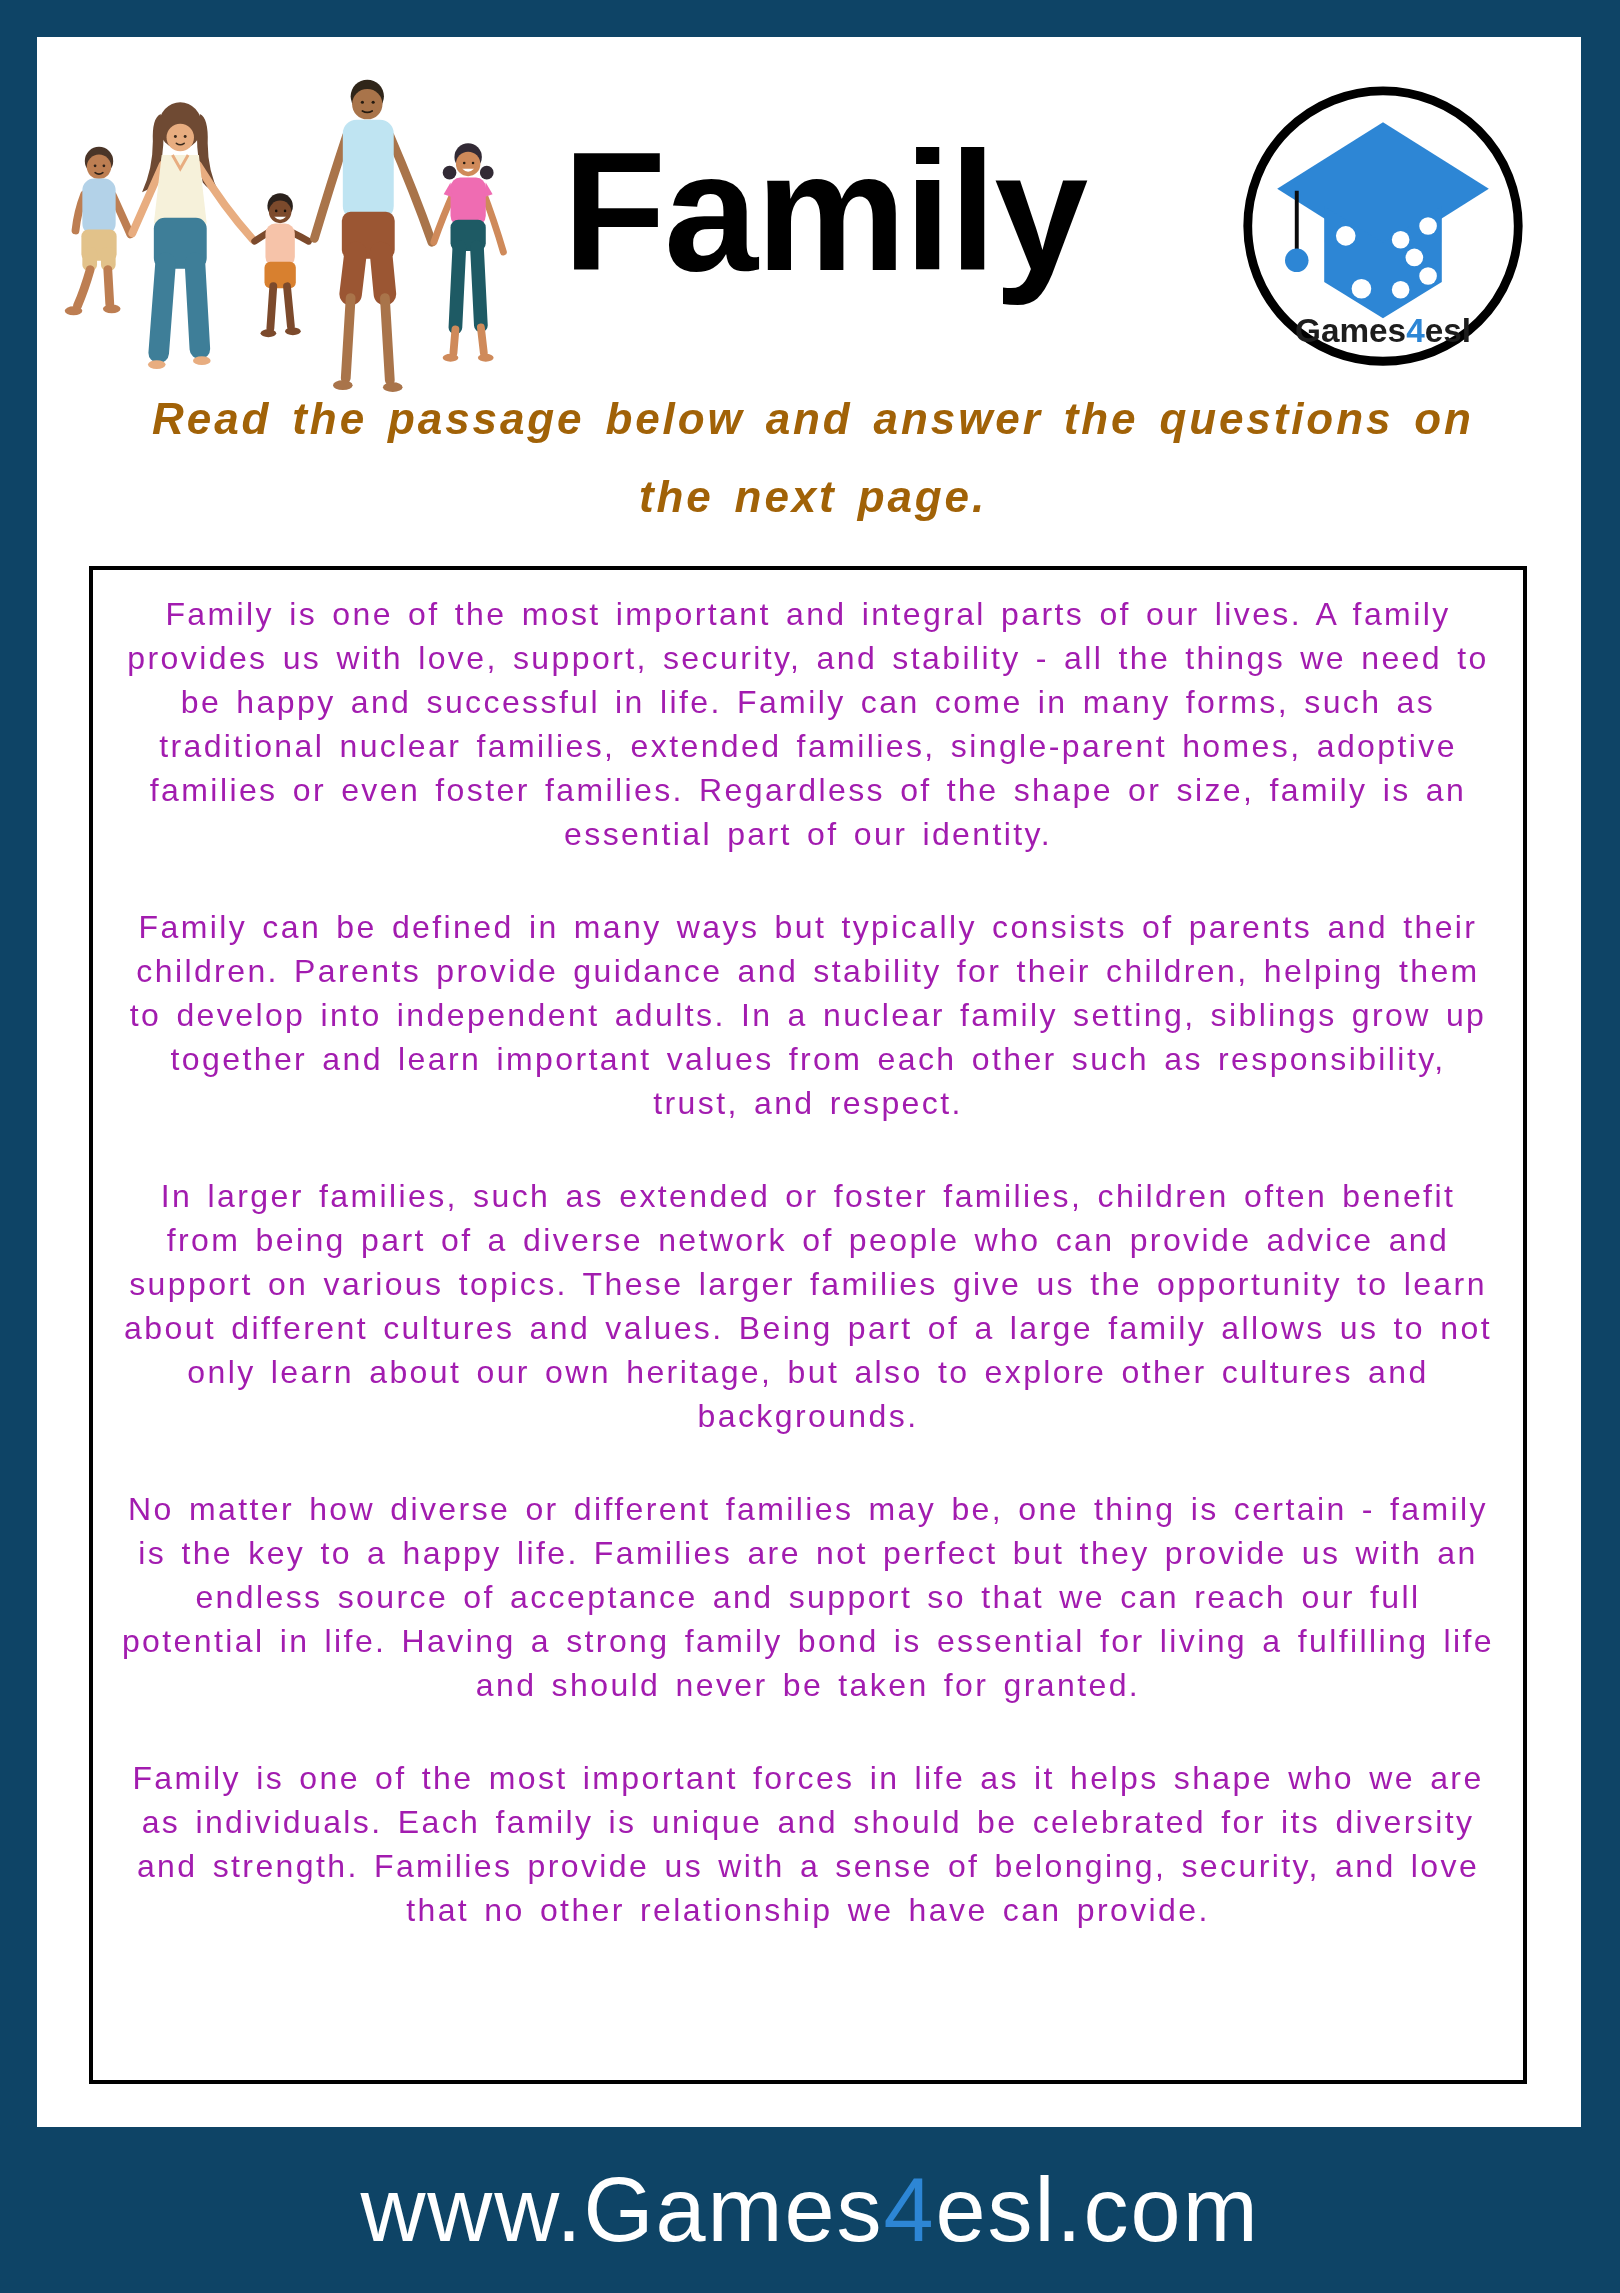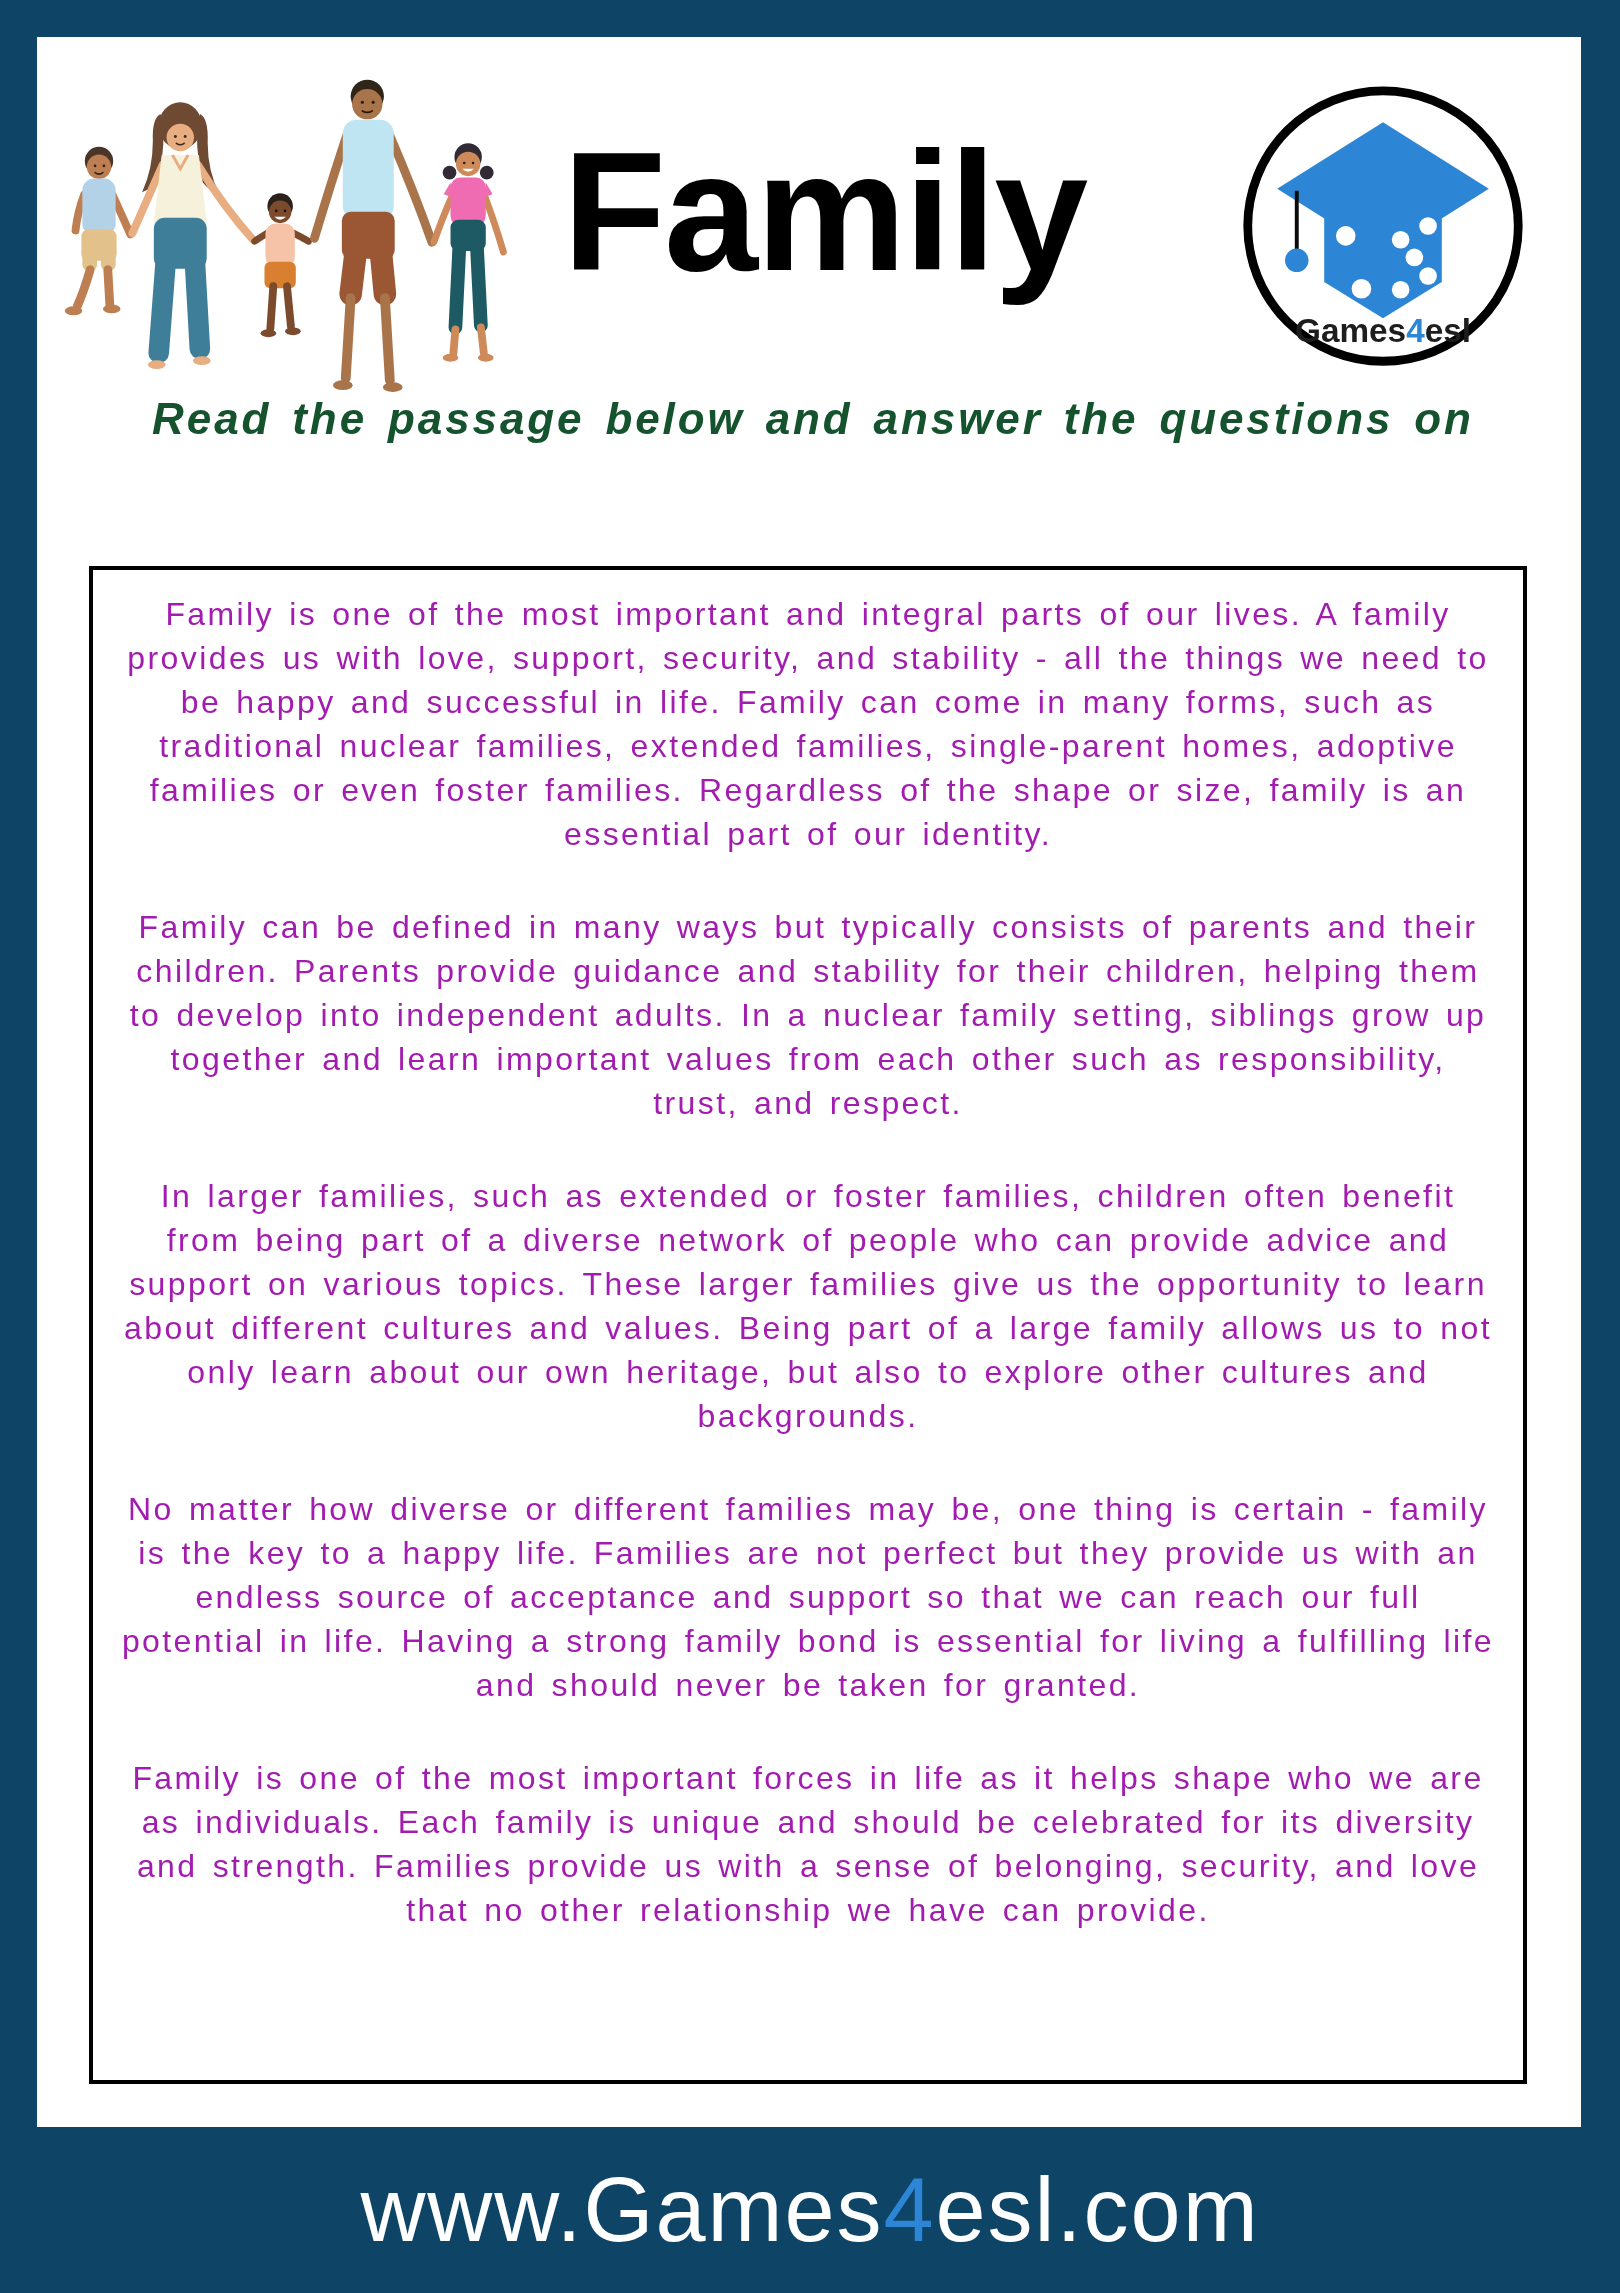--- a/index.html
+++ b/index.html
@@ -30,21 +30,21 @@
   .logo {
     position:absolute; right:51px; top:44px;
     width:294px; height:294px;
   }
   .instruction {
     position:absolute; left:8px; right:0; top:343px;
     text-align:center;
     font-size:44px; line-height:78px;
     font-weight:700; font-style:italic;
     letter-spacing:2.9px; word-spacing:5.9px;
-    color:#14532d;
+    color:#a16207;
   }
   .passage-box {
     position:absolute; left:52px; top:529px;
     width:1438px; height:1518px;
     box-sizing:border-box;
     border:4.9px solid #000000;
     padding:21.6px 27.4px 0;
     text-align:center;
   }
   .passage-box p {
@@ -180,20 +180,21 @@
         <circle cx="196" cy="148" r="9" fill="#ffffff"></circle>
         <circle cx="182" cy="180" r="9" fill="#ffffff"></circle>
         <circle cx="168" cy="213" r="9" fill="#ffffff"></circle>
         <circle cx="196" cy="199" r="9" fill="#ffffff"></circle>
       </g>
       <text x="150" y="266" text-anchor="middle" font-size="34" font-weight="bold" fill="#1d1d1d"><tspan>Games</tspan><tspan fill="#2d86d5">4</tspan><tspan>esl</tspan></text>
     </svg>
 
     <div class="instruction">
       <div>Read the passage below and answer the questions on</div>
+      <div>the next page.</div>
     </div>
 
     <div class="passage-box">
       <p>Family is one of the most important and integral parts of our lives. A family provides us with love, support, security, and stability - all the things we need to be happy and successful in life. Family can come in many forms, such as traditional nuclear families, extended families, single-parent homes, adoptive families or even foster families. Regardless of the shape or size, family is an essential part of our identity.</p>
       <p>Family can be defined in many ways but typically consists of parents and their children. Parents provide guidance and stability for their children, helping them to develop into independent adults. In a nuclear family setting, siblings grow up together and learn important values from each other such as responsibility, trust, and respect.</p>
       <p>In larger families, such as extended or foster families, children often benefit from being part of a diverse network of people who can provide advice and support on various topics. These larger families give us the opportunity to learn about different cultures and values. Being part of a large family allows us to not only learn about our own heritage, but also to explore other cultures and backgrounds.</p>
       <p>No matter how diverse or different families may be, one thing is certain - family is the key to a happy life. Families are not perfect but they provide us with an endless source of acceptance and support so that we can reach our full potential in life. Having a strong family bond is essential for living a fulfilling life and should never be taken for granted.</p>
       <p>Family is one of the most important forces in life as it helps shape who we are as individuals. Each family is unique and should be celebrated for its diversity and strength. Families provide us with a sense of belonging, security, and love that no other relationship we have can provide.</p>
     </div>
   </div>

